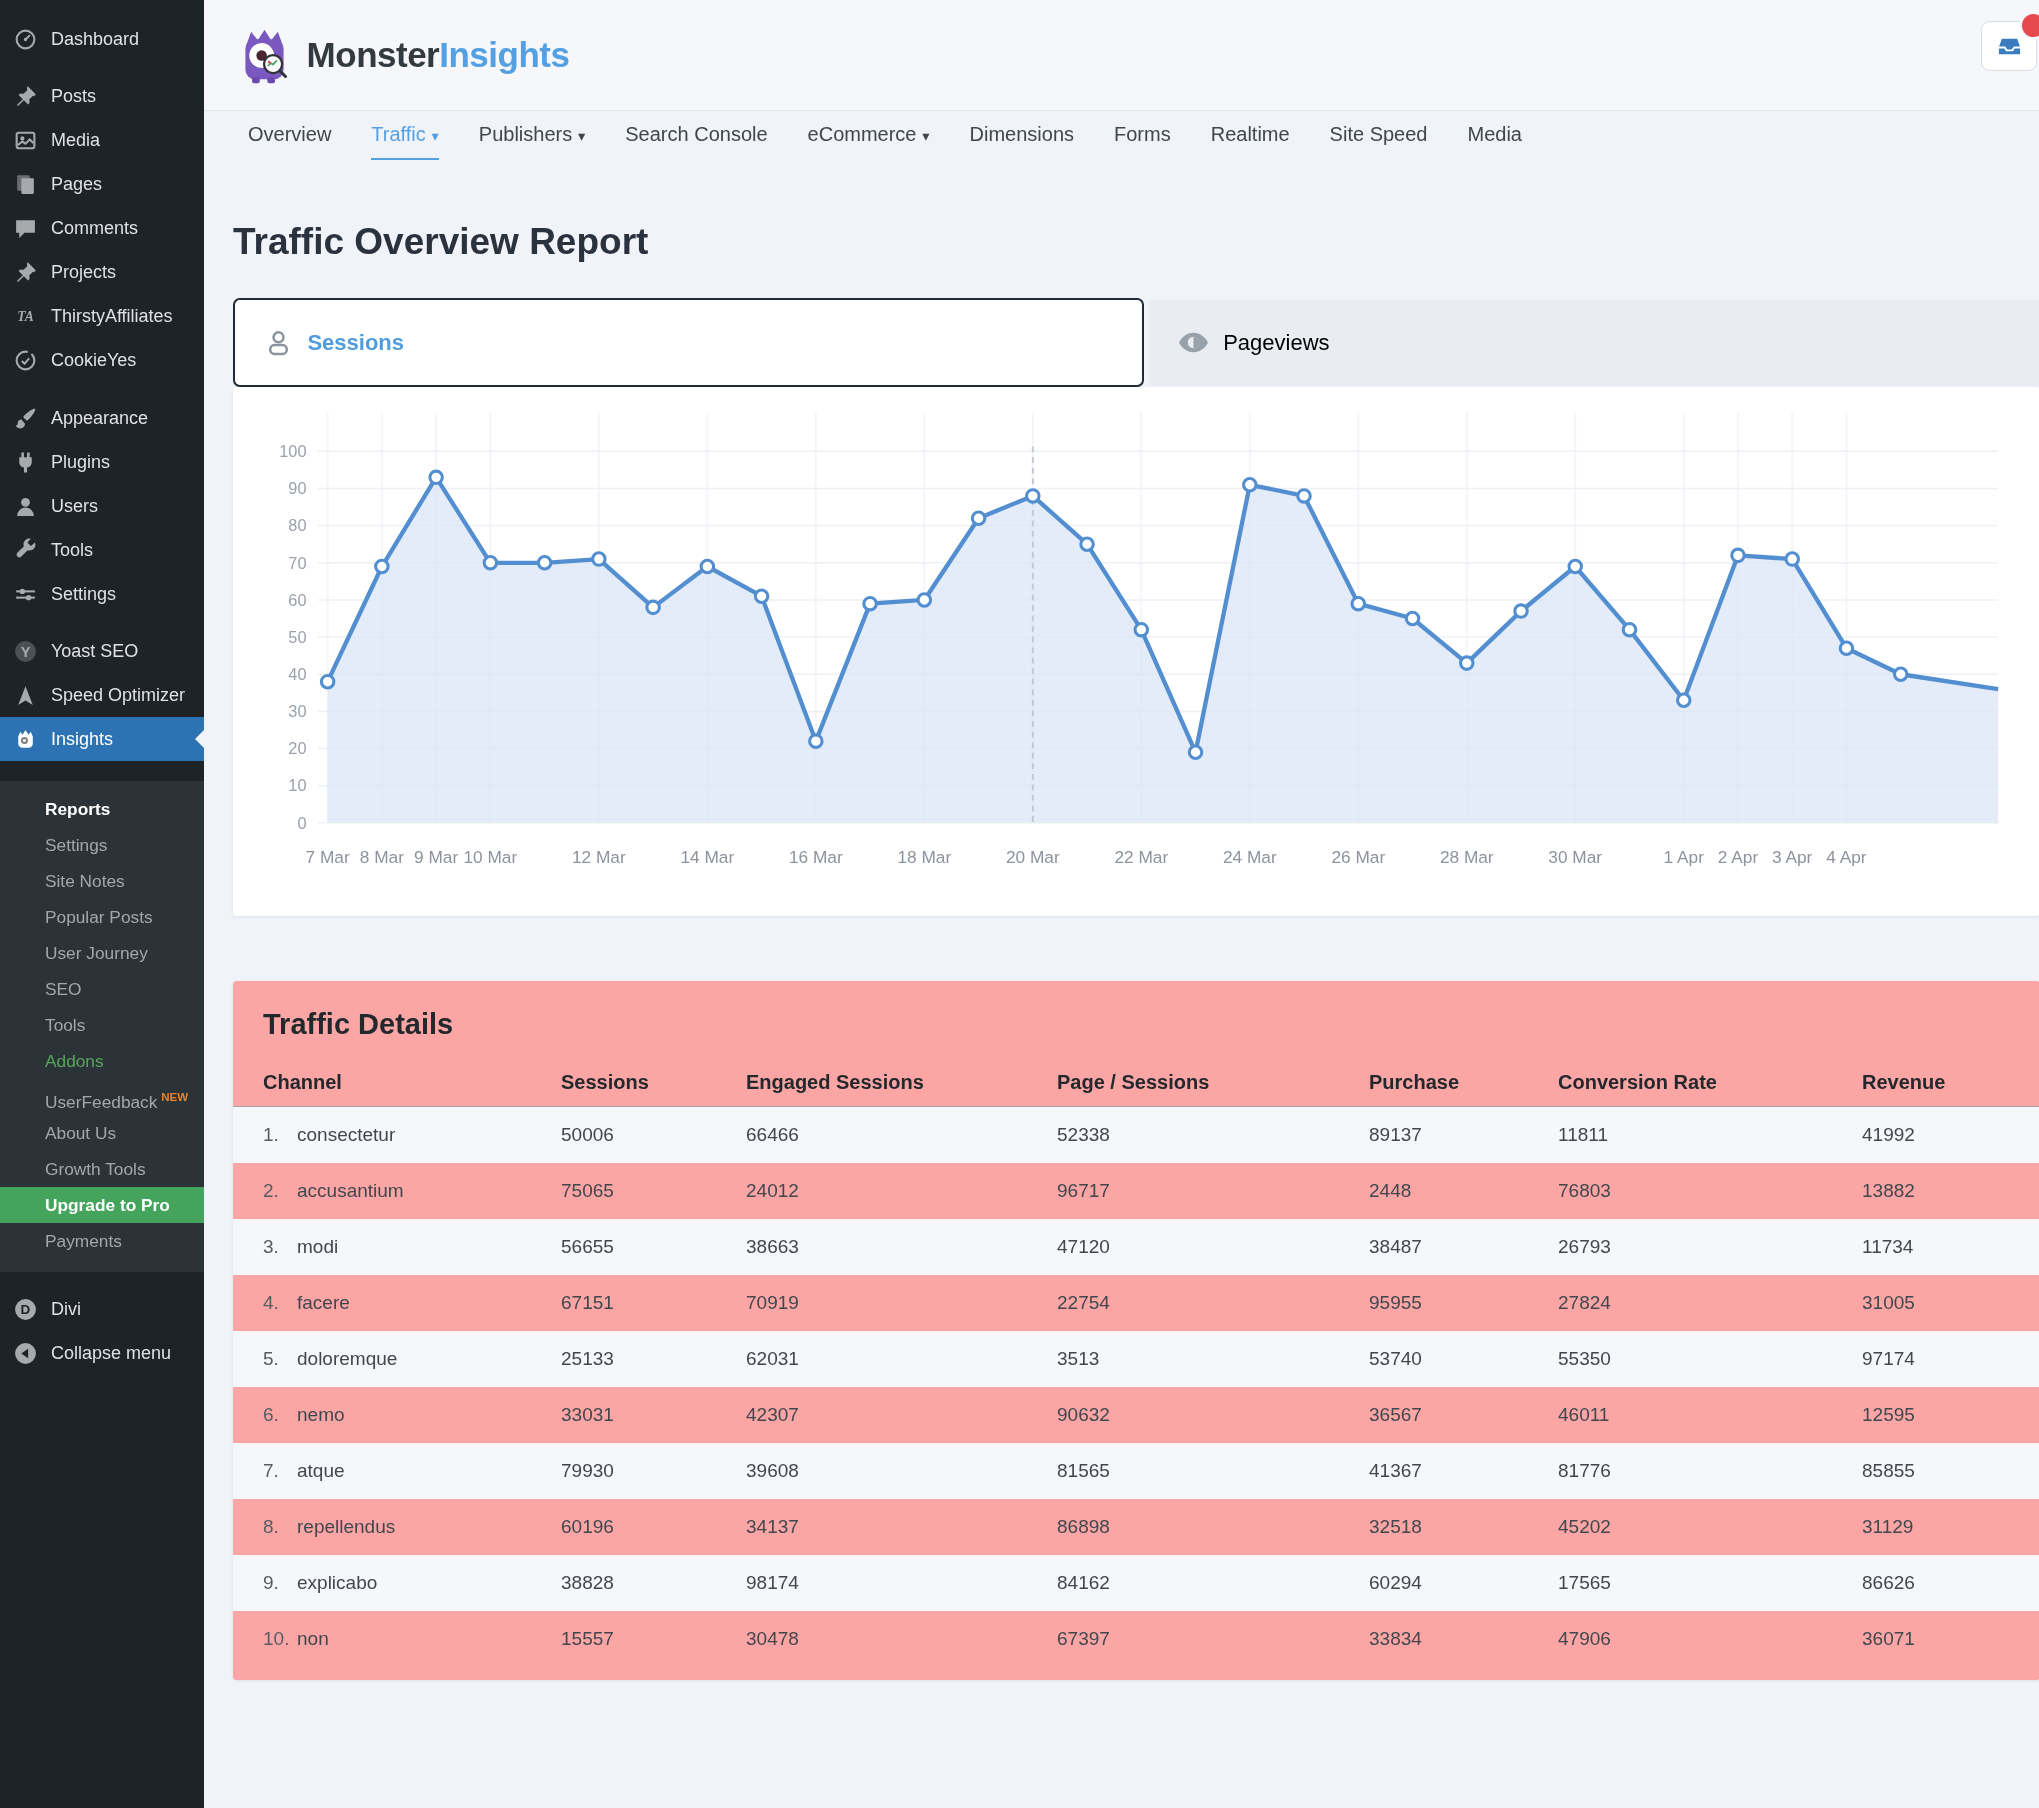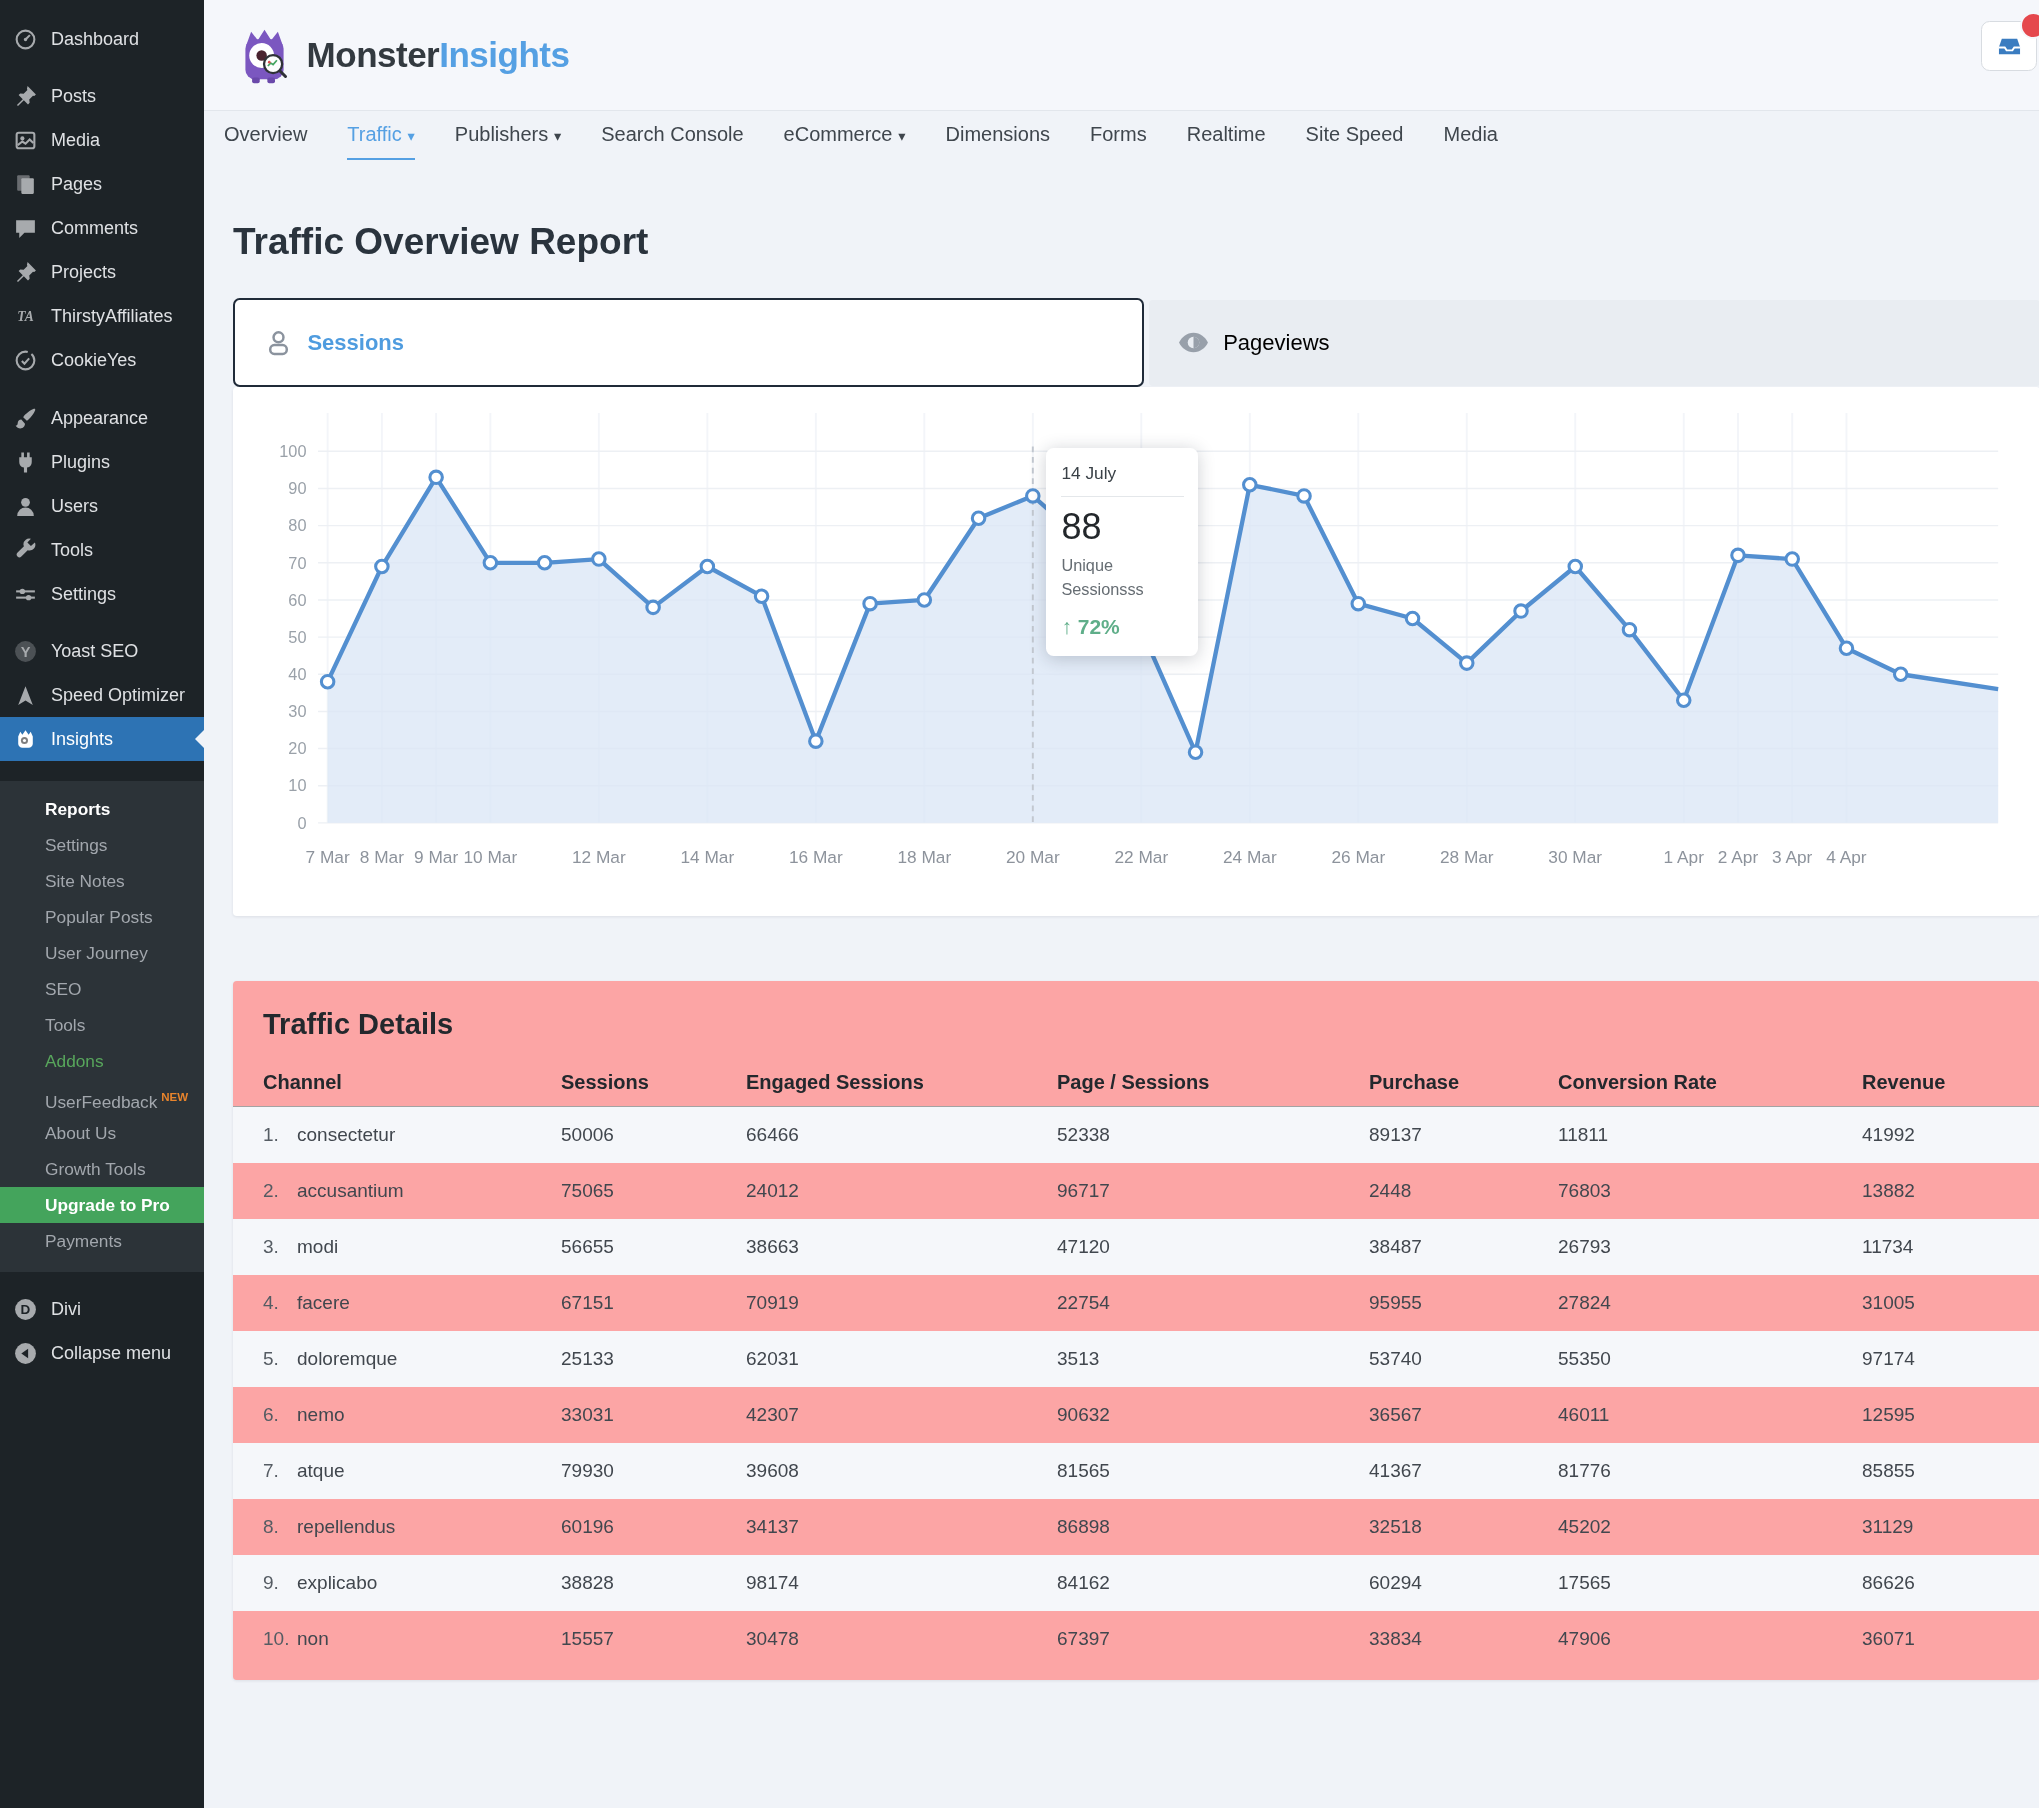--- a/index.html
+++ b/index.html
@@ -38,21 +38,21 @@
   #brand .b1{color:#333a40}
   #brand .b2{color:#55a0e3}
   #inbox-btn{position:absolute;left:1777px;top:21px;width:54px;height:48px;background:#fff;
              border:1px solid #d8dce1;border-radius:8.6px;display:flex;align-items:center;
              justify-content:center;cursor:pointer}
   #inbox-btn .badge{position:absolute;right:-10.6px;top:-9.6px;width:23px;height:23px;
              border-radius:50%;background:#e5484d;border:2.9px solid #f5f7fb}
   #inbox-btn svg{width:27px;height:23px}
 
   
-  #mainnav{height:49px;display:flex;align-items:stretch;gap:40px;padding-left:20px;font-size:20px}
+  #mainnav{height:49px;display:flex;align-items:stretch;gap:40px;padding-left:44px;font-size:20px}
   .nav-item{display:flex;align-items:center;color:#3f464d;cursor:pointer;
             border-bottom:2.9px solid transparent;box-sizing:border-box;gap:5.8px}
   .nav-item.active{color:#55a0e3;border-bottom-color:#55a0e3}
   .nav-item .caret{font-size:14.4px;margin-top:2.9px}
 
   
   #report{padding-left:29px}
   #page-title{margin:60px 0 35px;height:43px;line-height:43px;font-size:37px;font-weight:bold;color:#2a333d}
   #tabs{display:flex;width:1807px}
   #tab-sessions{width:911px;height:89px;box-sizing:border-box;background:#fff;
@@ -450,27 +450,20 @@
           <text x="945.5" y="496" text-anchor="middle" font-size="18" fill="#8d939c">22 Mar</text>
           <text x="1058.5" y="496" text-anchor="middle" font-size="18" fill="#8d939c">24 Mar</text>
           <text x="1171.5" y="496" text-anchor="middle" font-size="18" fill="#8d939c">26 Mar</text>
           <text x="1284.5" y="496" text-anchor="middle" font-size="18" fill="#8d939c">28 Mar</text>
           <text x="1397.5" y="496" text-anchor="middle" font-size="18" fill="#8d939c">30 Mar</text>
           <text x="1510.5" y="496" text-anchor="middle" font-size="18" fill="#8d939c">1 Apr</text>
           <text x="1567" y="496" text-anchor="middle" font-size="18" fill="#8d939c">2 Apr</text>
           <text x="1623.5" y="496" text-anchor="middle" font-size="18" fill="#8d939c">3 Apr</text>
           <text x="1680" y="496" text-anchor="middle" font-size="18" fill="#8d939c">4 Apr</text>
         </svg>
-      <div id="chart-tooltip" style="left: 813px; top: 61px;">
-        <div class="tt-date">14 July</div>
-        <div class="tt-sep"></div>
-        <div class="tt-value">88</div>
-        <div class="tt-label">Unique Sessionsss</div>
-        <div class="tt-change"><span>↑</span> <span>72%</span></div>
-      </div>
     </div>
 
     <div id="table-card">
       <div id="table-title">Traffic Details</div>
       <div id="t-header" class="t-grid">
           <div class="h-channel">Channel</div>
           <div>Sessions</div>
           <div>Engaged Sessions</div>
           <div>Page / Sessions</div>
           <div>Purchase</div>

